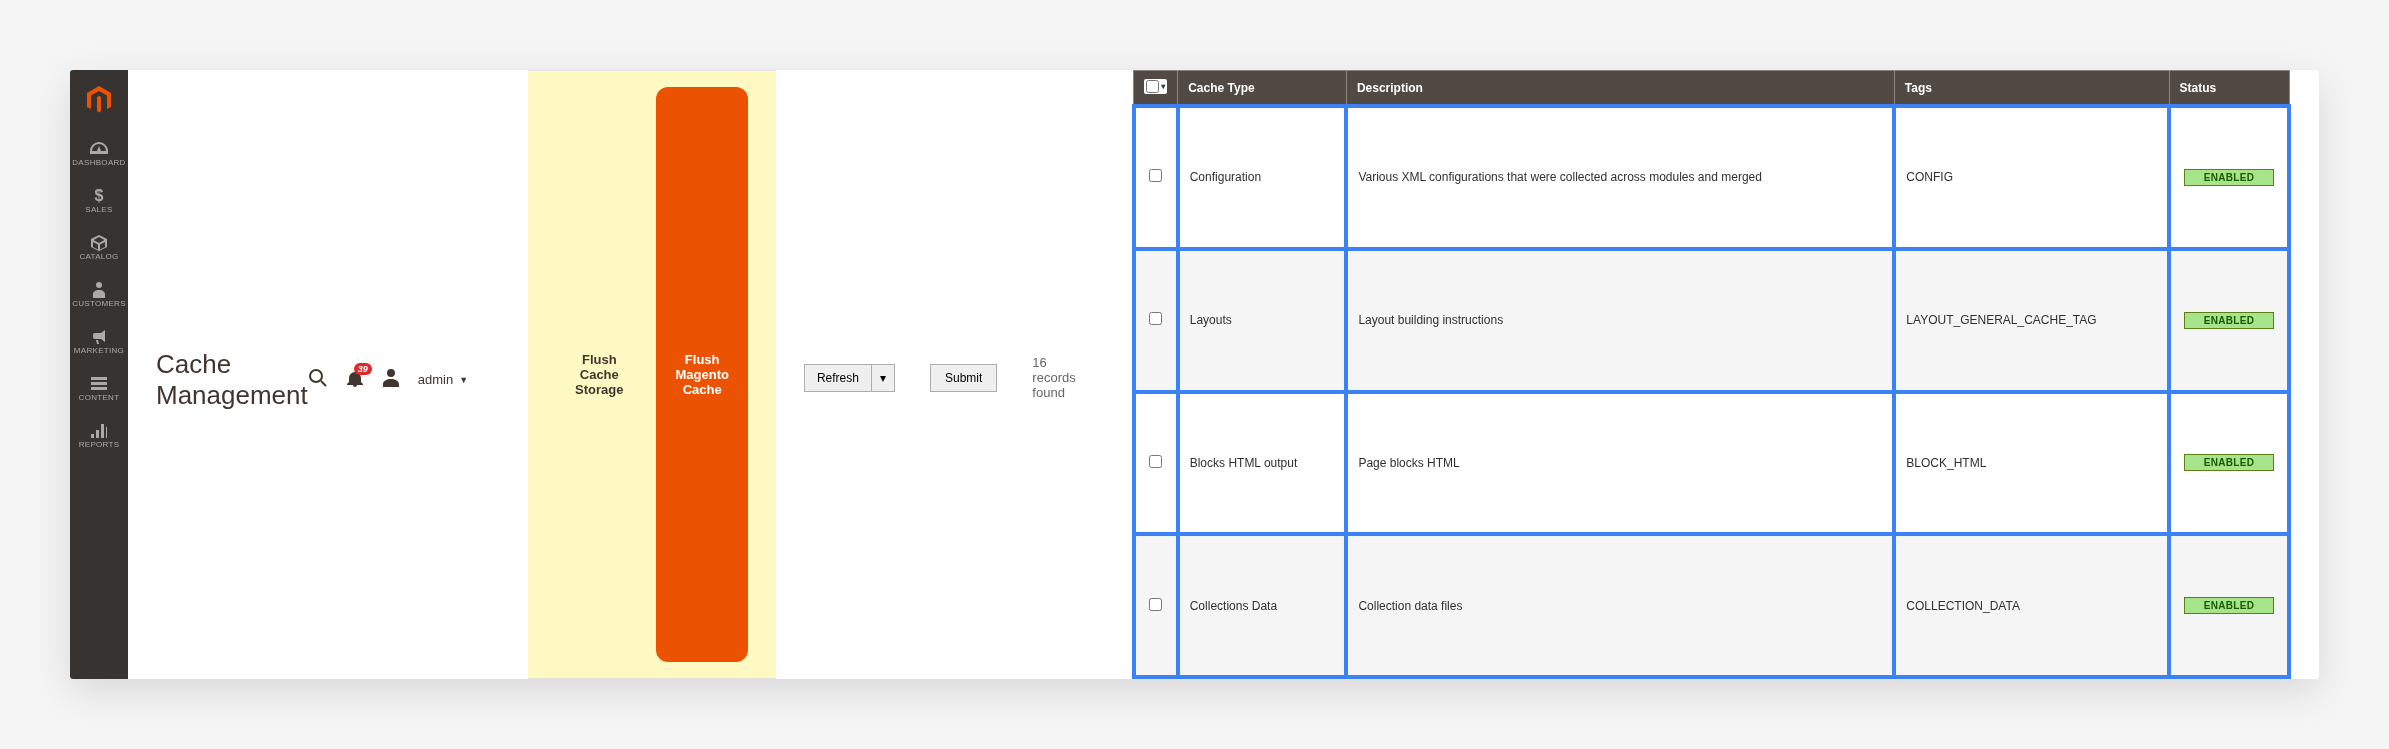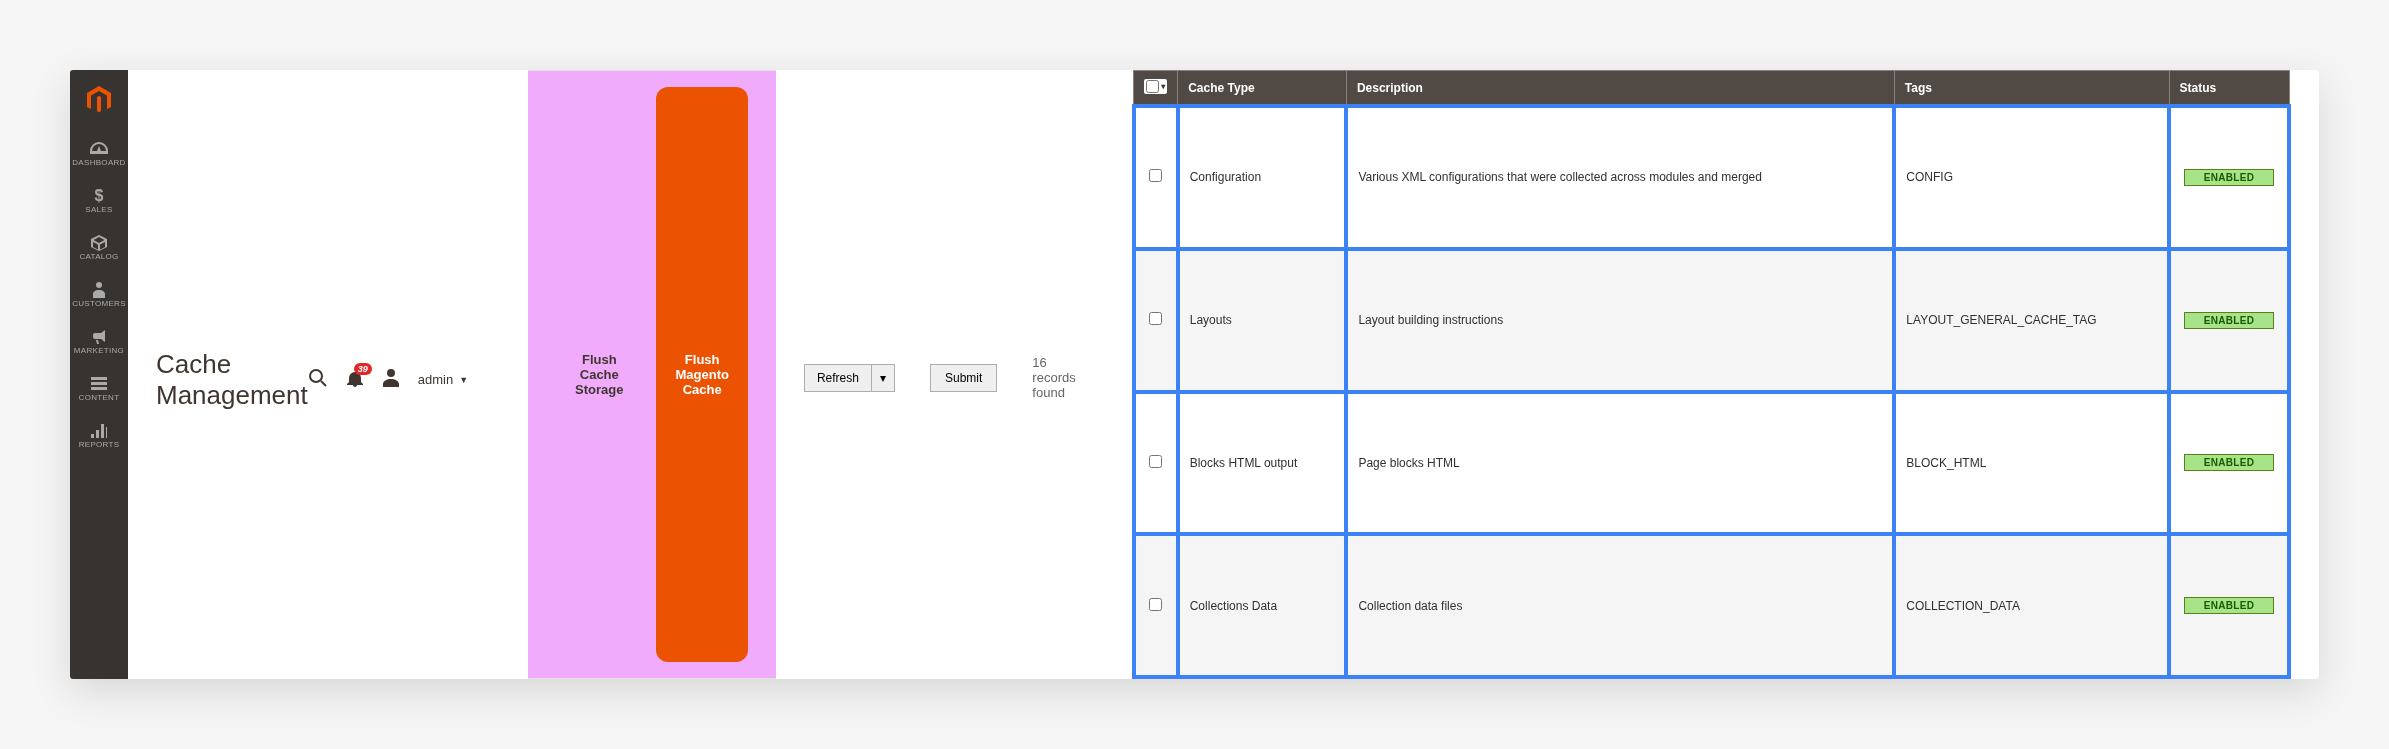--- a/index.html
+++ b/index.html
@@ -13,21 +13,21 @@
 .nav-icon { width:18px; height:18px; display:flex; align-items:center; justify-content:center; }
 .nav-label { font-size:8px; letter-spacing:.3px; text-align:center; }
 .main { flex:1; display:flex; flex-direction:row; overflow:hidden; }
 .header { display:flex; align-items:center; padding:20px 28px 10px; }
 .title { font-size:26px; font-weight:400; color:#41362f; }
 .header-right { margin-left:auto; display:flex; align-items:center; gap:18px; }
 .hicon { cursor:pointer; color:#41362f; position:relative;font-style:italic; }
 .badge { position:absolute; top:-6px; left:8px; background:#e22626; color:#fff; font-size:9px; font-weight:600; padding:1px 4px; border-radius:8px; }
 .user { display:flex; align-items:center; gap:6px; cursor:pointer; font-size:13px; color:#41362f; }
 .caret { font-size:9px; }
-.actionbar { background:#f0abfc; border:1px solid #e3e3e3; border-left:0; border-right:0; padding:16px 28px; display:flex; justify-content:flex-end; gap:14px;margin-left:32px; }
+.actionbar { background:#fef9c3; border:1px solid #e3e3e3; border-left:0; border-right:0; padding:16px 28px; display:flex; justify-content:flex-end; gap:14px;margin-left:32px; }
 .btn { padding:10px 18px; font-size:13px; border:1px solid transparent; cursor:pointer; font-weight:600; }
 .btn-secondary { background:transparent; color:#41362f; }
 .btn-primary { background:#eb5202; color:#fff;border-radius:12px; }
 .toolbar { padding:20px 28px 14px; display:flex; align-items:center; gap:35px; font-size:13px; }
 .dropdown { display:flex; }
 .dropdown button { font-size:12px; padding:6px 12px; background:#efefef; border:1px solid #adadad; cursor:pointer; }
 .dropdown .arrow { padding:6px 8px; border-left:0; }
 .small-btn { font-size:12px; padding:6px 14px; background:#efefef; border:1px solid #adadad; cursor:pointer; }
 .count { color:#666; font-size:13px; }
 .table { width:calc(100% - 56px); margin:0 28px; border-collapse:collapse; font-size:12px; }

